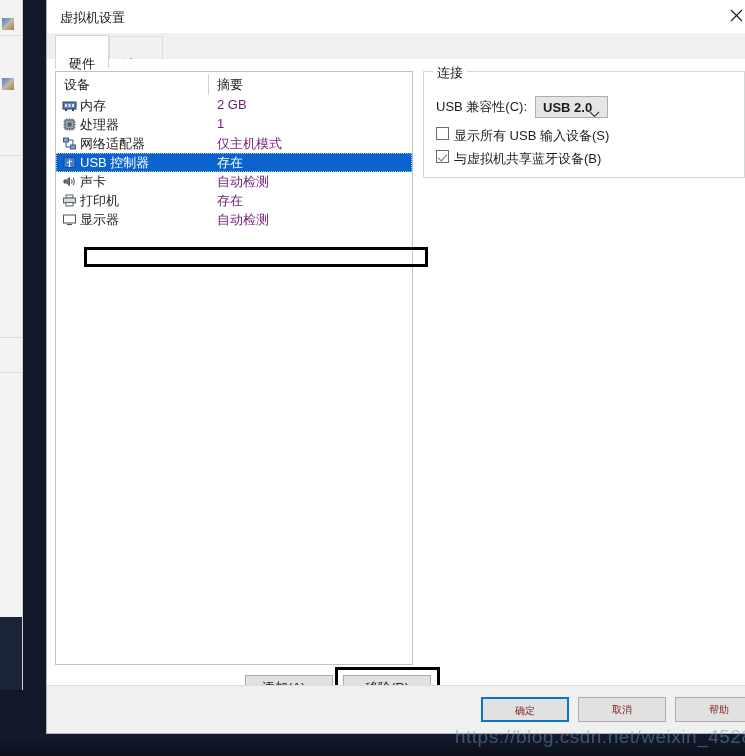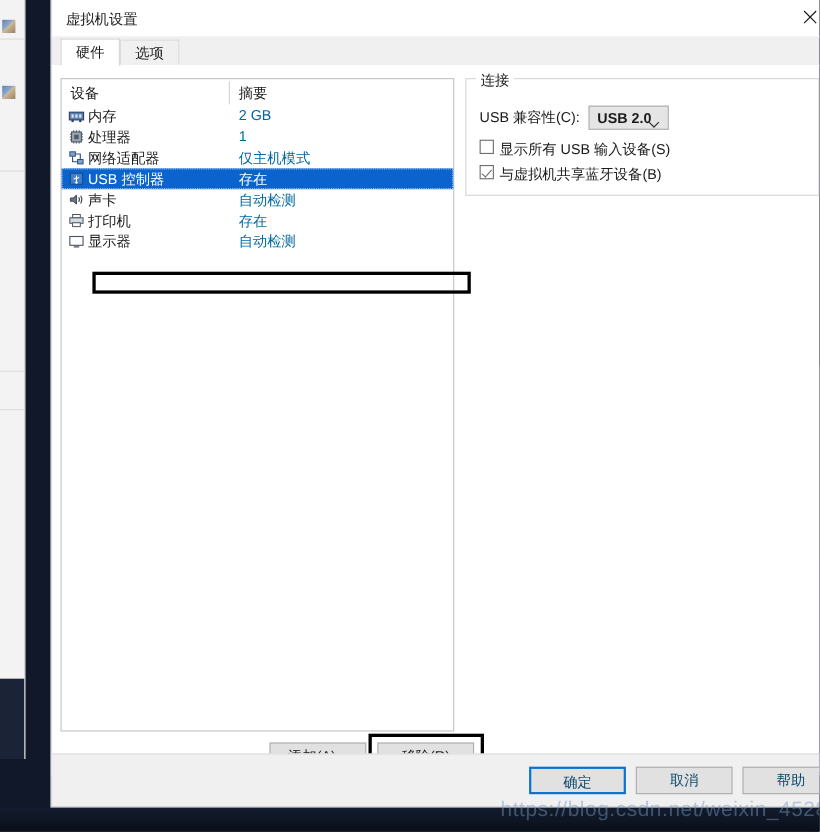--- a/index.html
+++ b/index.html
@@ -111,21 +111,21 @@
     left: 0; top: 33px;
     width: 712px;
     height: 26px;
     background: #f0f0f0;
     border-bottom: 1px solid #dfdfdf;
   }
   .tab {
     position: absolute;
     top: 3px;
     height: 23px;
-    padding: 0 13px;
+    padding: 16px 13px;
     font-size: 13px;
     color: #1b1b1b;
     line-height: 23px;
     box-sizing: border-box;
     cursor: default;
     white-space: nowrap;
   }
   .tab.active {
     background: #ffffff;
     border: 1px solid #d4d4d4;
@@ -198,21 +198,21 @@
     position: absolute;
     left: 24px; top: 1px;
     font-size: 13px;
     color: #1b1b1b;
     white-space: nowrap;
   }
   .dev-row .summary {
     position: absolute;
     left: 161px; top: 1px;
     font-size: 13px;
-    color: #0369a1;
+    color: #701a75;
     white-space: nowrap;
   }
   .dev-row.selected {
     background: #0b63ce;
   }
   .dev-row.selected .name,
   .dev-row.selected .summary {
     color: #ffffff;
   }
   .dev-row.selected .sel-dotted {
@@ -360,22 +360,22 @@
     background: #f0f0f0;
     border-top: 1px solid #dcdcdc;
   }
   .footer .fbtn {
     position: absolute;
     top: 11px;
     width: 88px; height: 25px;
     background: #e1e1e1;
     border: 1px solid #adadad;
     box-sizing: border-box;
-    font-size: 13px;
-    color: #0c4a6e;
+    font-size: 10px;
+    color: #7f1d1d;
     text-align: center;
     line-height: 23px;
     cursor: default;
     white-space: nowrap;
   }
   .fbtn-ok {
     left: 434px;
     border: 2px solid #0a72cf !important;
     background: #e1e1e1;
     line-height: 21px;

